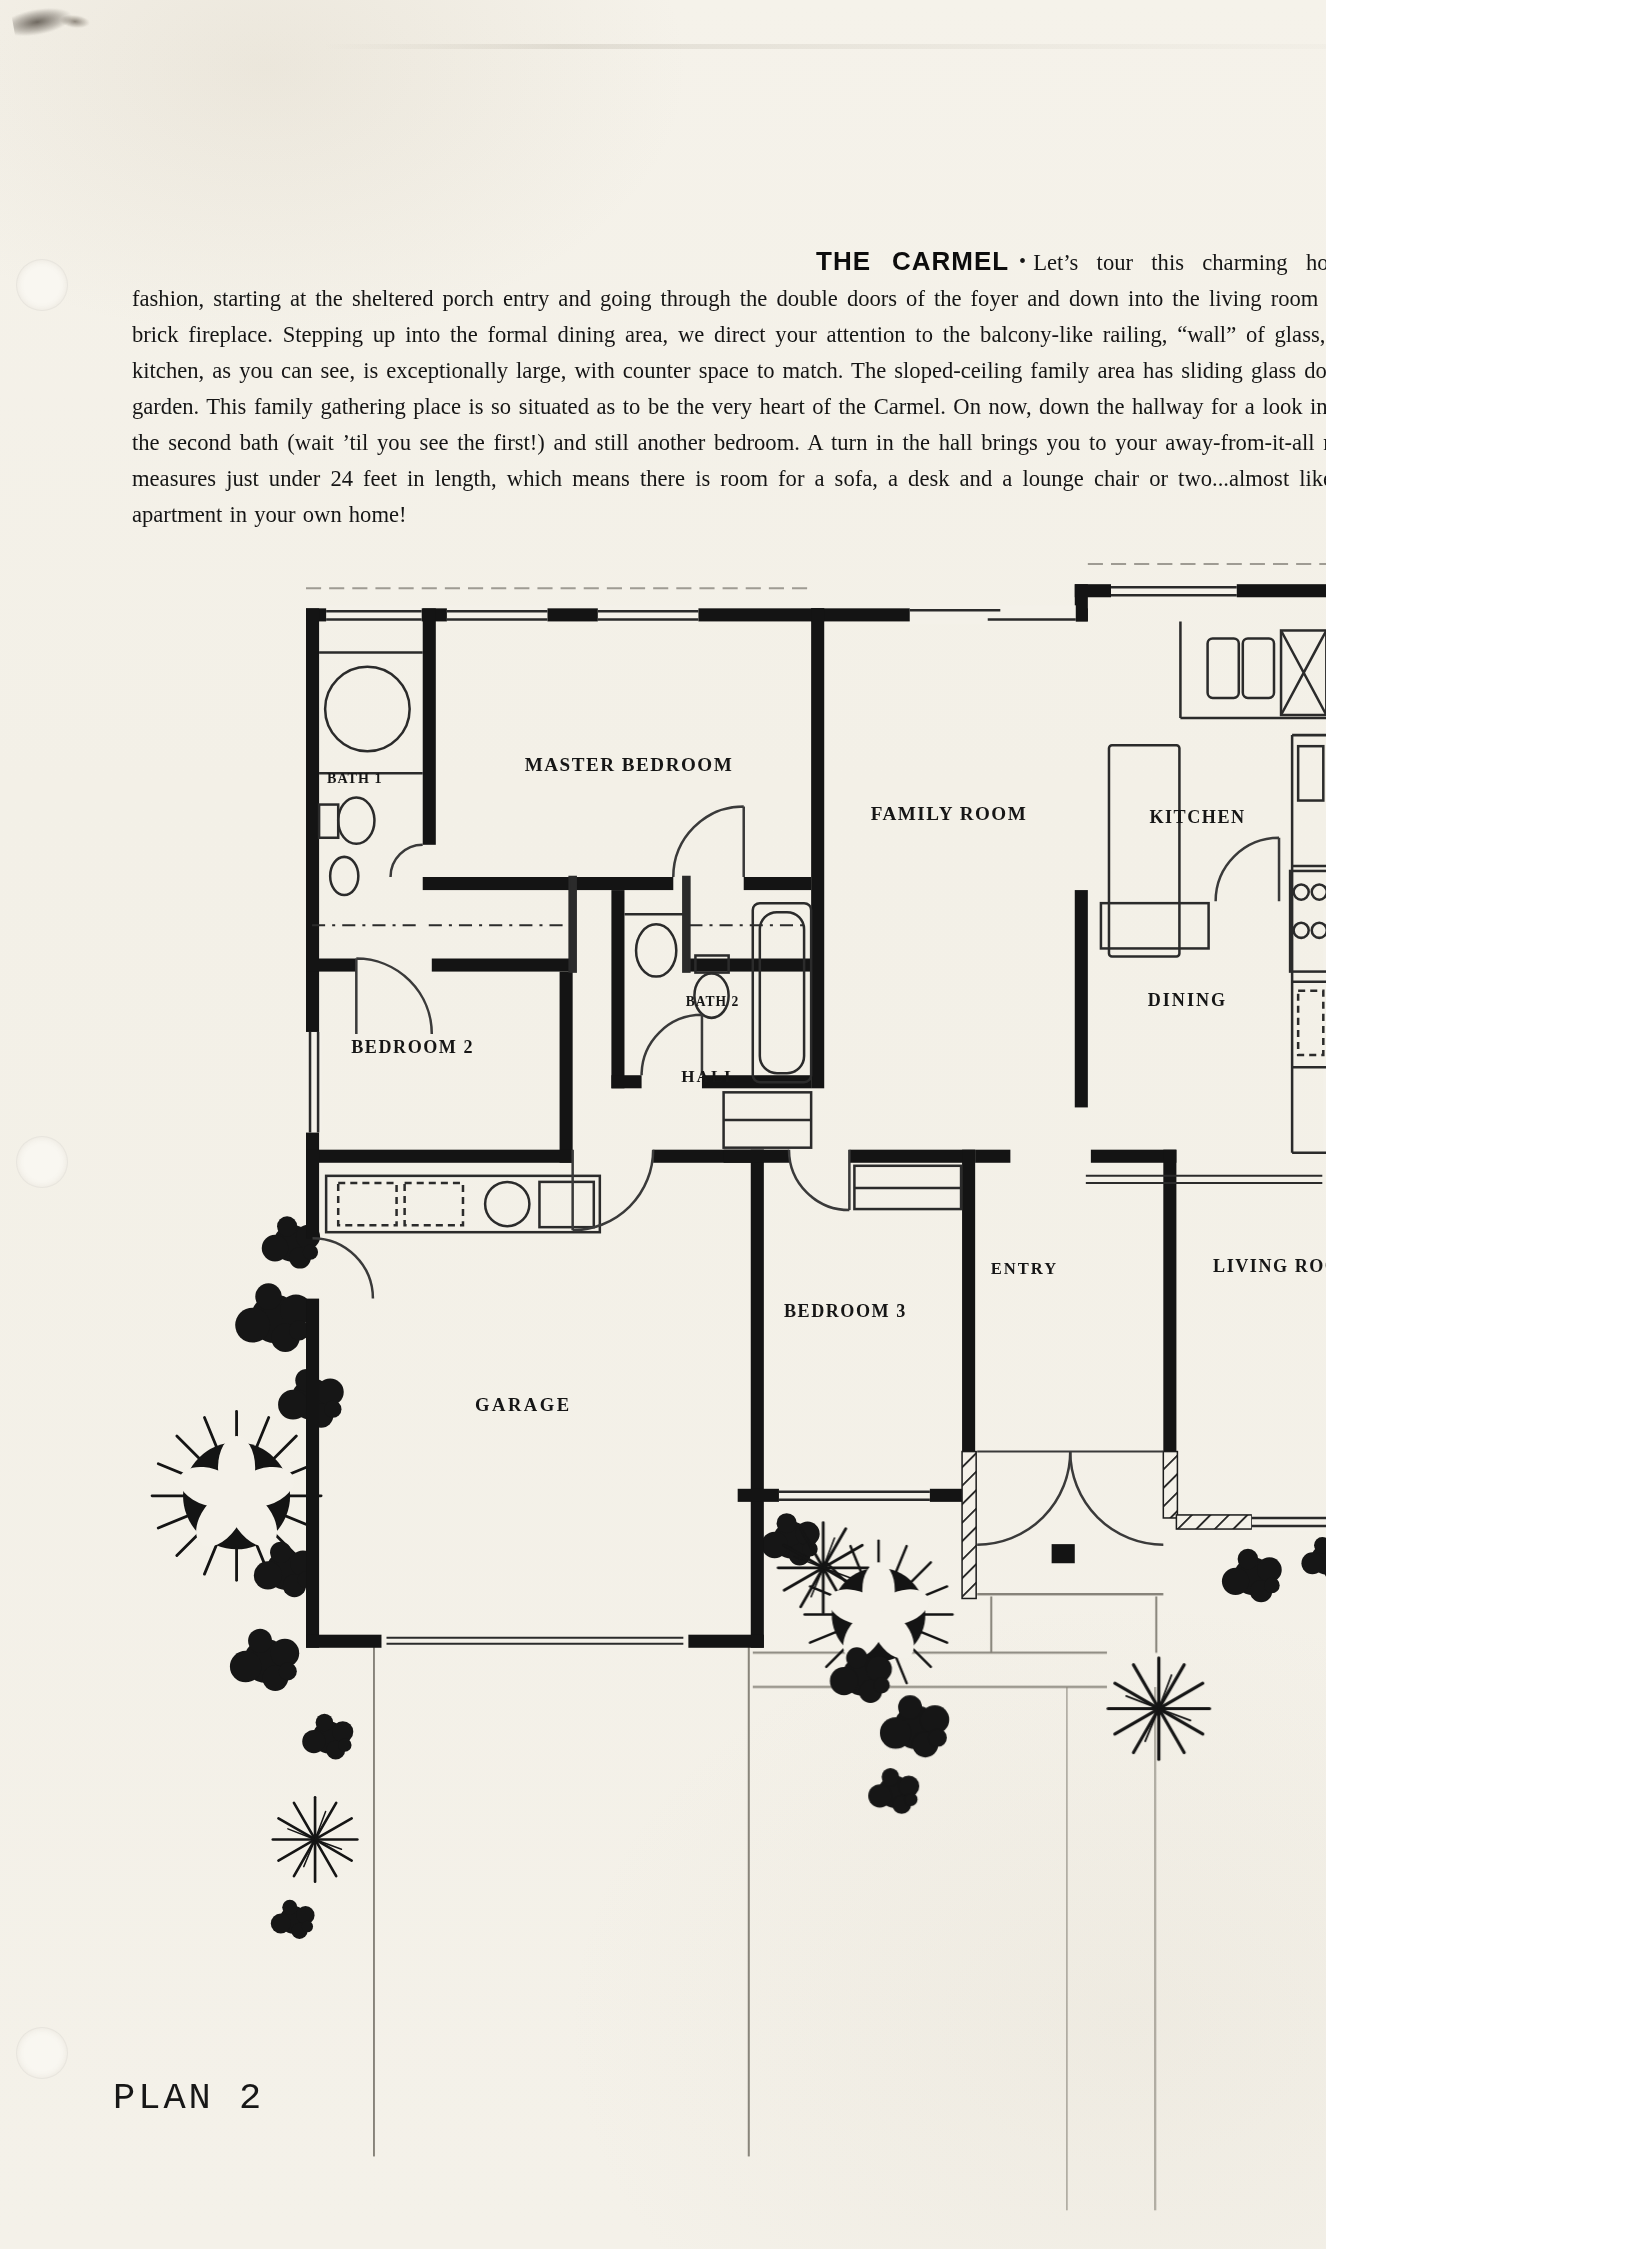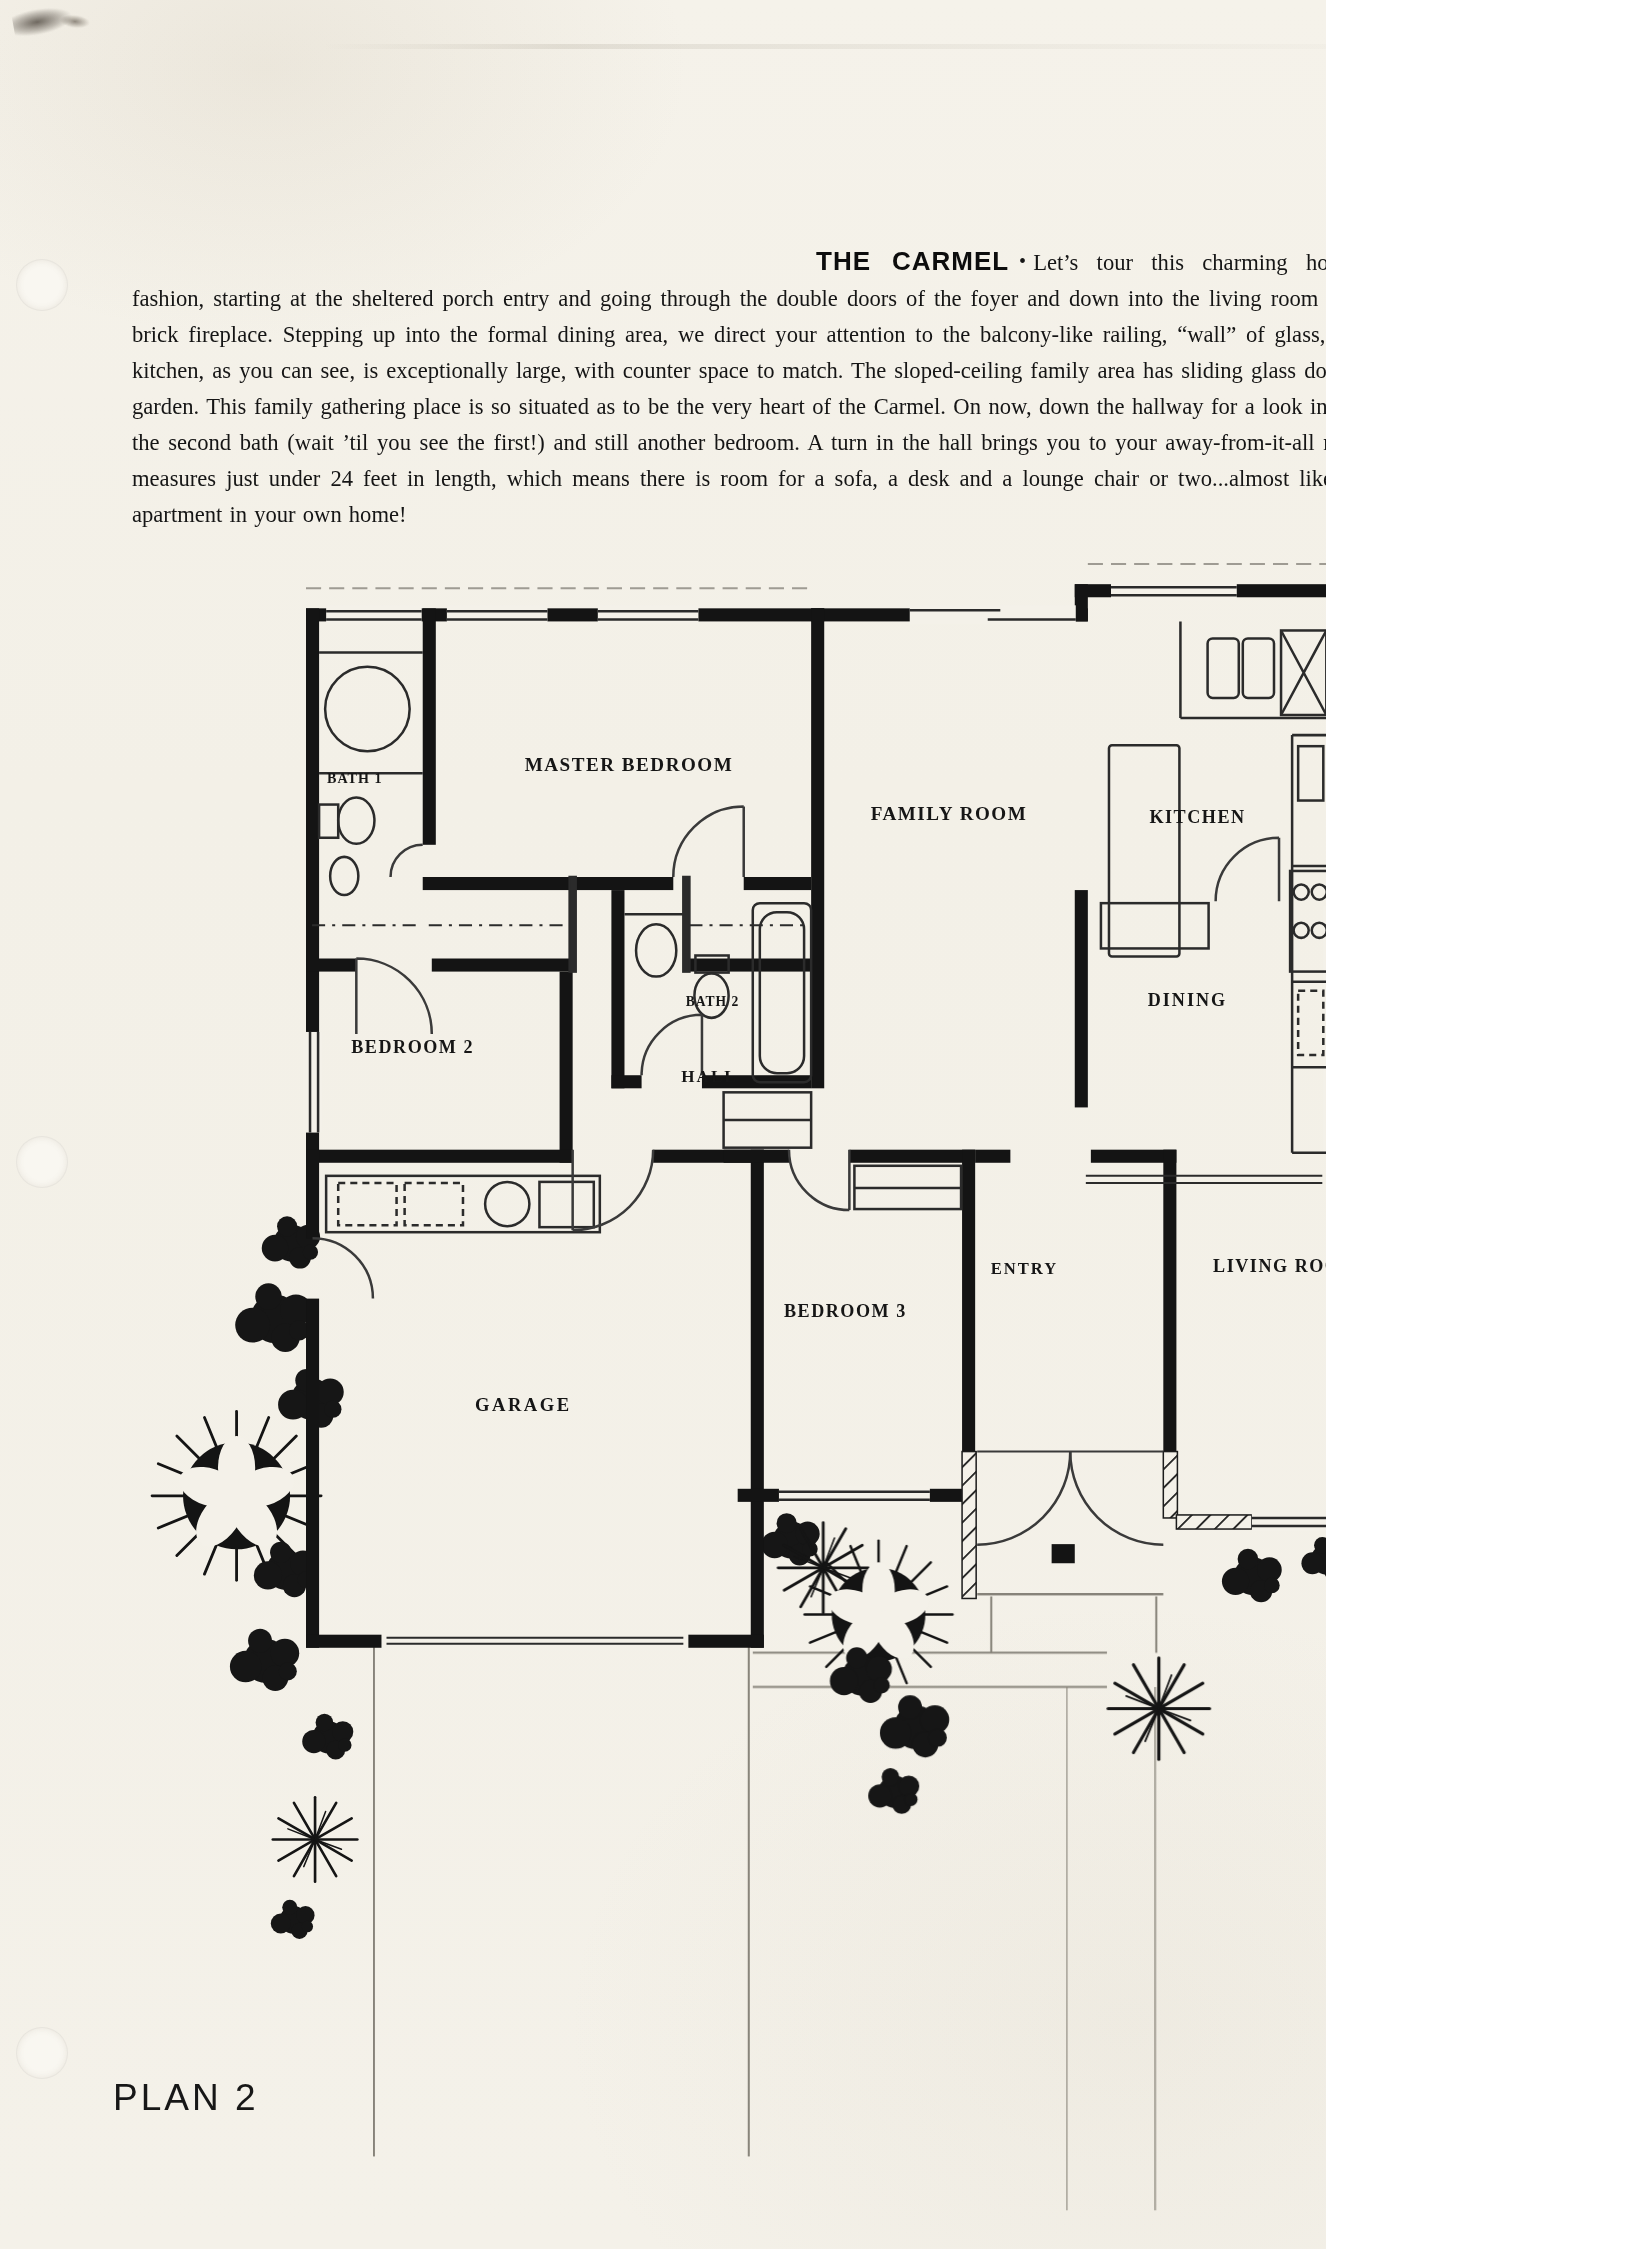--- a/index.html
+++ b/index.html
@@ -44,21 +44,21 @@
   .intro .title{
     font-family:"Liberation Sans", sans-serif;
     font-weight:bold;font-size:26px;letter-spacing:1px;
     color:#0d0d0d;
   }
   .intro .sep{
     font-size:20px;padding:0 7px 0 10px;vertical-align:1.5px;
   }
   .plan-number{
     position:absolute;left:113px;top:2077px;
-    font-family:Liberation Sans, sans-serif;
+    font-family:Liberation Mono, monospace;
     font-size:37px;letter-spacing:3px;color:#171717;
   }
   .plan-wrap{position:absolute;left:4px;top:554px;width:1651px;height:1696px;}
   svg text{
     font-family:"Liberation Serif", serif;
     font-weight:bold;fill:#161616;
   }
 </style>
 </head>
 <body>

